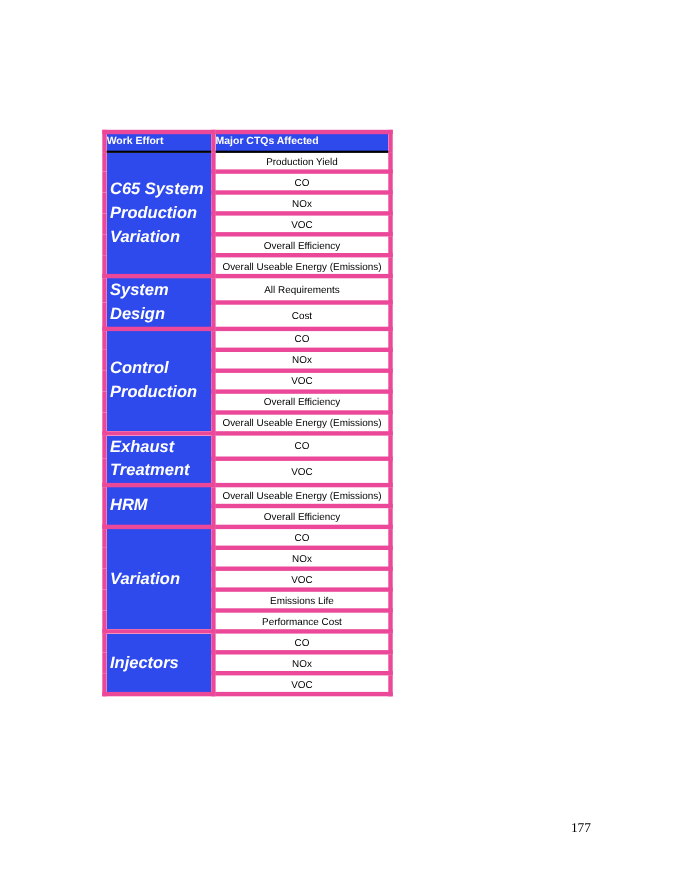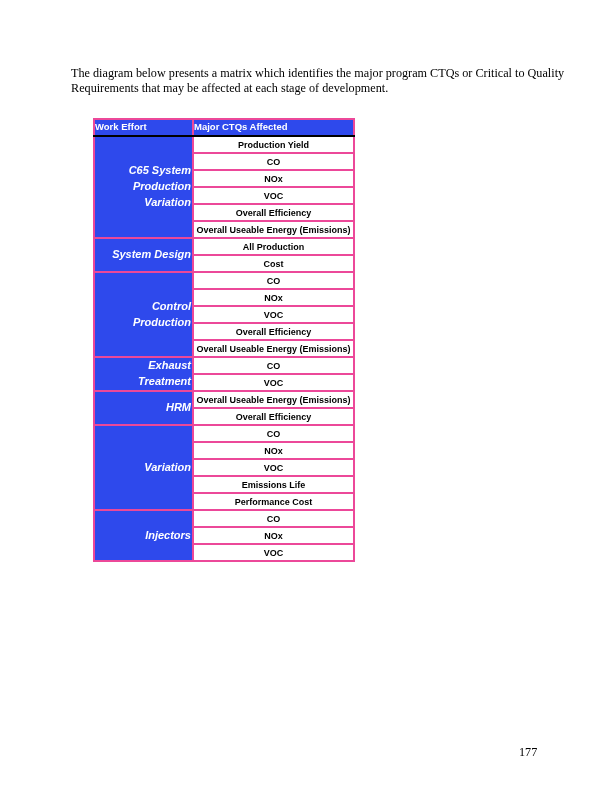--- a/index.html
+++ b/index.html
@@ -30,21 +30,21 @@
     position: absolute;
     left: 93px;
     top: 118px;
     width: 260px;
     border-collapse: collapse;
     table-layout: fixed;
     border: 2px solid #000000;
     font-family: "Liberation Sans", sans-serif;
   }
   table.ctq th, table.ctq td {
-    border: 2px solid #ec4899;
+    border: 4px solid #ec4899;
     overflow: hidden;
   }
   table.ctq thead th {
     background: var(--table-blue, #2E49EC);
     color: #ffffff;
     font-size: 9.5px;
     font-weight: bold;
     height: 13px;
     line-height: 1.1;
     border-bottom: 2px solid #000000;
@@ -54,34 +54,34 @@
     text-align: left;
     padding-left: 3px;
     border-right: 2px solid #000000;
   }
   th.ctq-h {
     text-align: left;
   }
   td.group-cell {
     background: var(--table-blue, #2E49EC);
     color: #ffffff;
-    font-size: 11px;
+    font-size: 15px;
     font-weight: bold;
     font-style: italic;
-    text-align: right;
+    text-align: left;
     vertical-align: middle;
     padding: 0 1px 0 3px;
     line-height: 1.45;
     border-right: 2px solid #000000;
   }
   td.ctq-cell {
     background: #ffffff;
     color: #000000;
     font-size: 9px;
-    font-weight: bold;
+    font-weight: normal;
     text-align: center;
     vertical-align: middle;
     height: 15px;
     padding: 0;
     border-left: 2px solid #000000;
   }
   tr.group-start td {
     border-top: 2px solid #000000;
   }
   .pagenum {
@@ -90,21 +90,20 @@
     top: 745px;
     font-size: 12.2px;
     color: #000000;
   }
 </style>
 </head>
 <body>
 
 <div class="page">
 
-  <p class="intro">The diagram below presents a matrix which identifies the major program CTQs or Critical to Quality Requirements that may be affected at each stage of development.</p>
 
   <table class="ctq">
     <colgroup>
       <col style="width:99px">
       <col style="width:161px">
     </colgroup>
     <thead>
       <tr>
         <th class="we-h">Work Effort</th>
         <th class="ctq-h">Major CTQs Affected</th>
@@ -125,21 +124,21 @@
           <td class="ctq-cell">VOC</td>
         </tr>
         <tr>
           <td class="ctq-cell">Overall Efficiency</td>
         </tr>
         <tr>
           <td class="ctq-cell">Overall Useable Energy (Emissions)</td>
         </tr>
         <tr class="group-start">
           <td class="group-cell" rowspan="2">System Design</td>
-          <td class="ctq-cell">All Production</td>
+          <td class="ctq-cell">All Requirements</td>
         </tr>
         <tr>
           <td class="ctq-cell">Cost</td>
         </tr>
         <tr class="group-start">
           <td class="group-cell" rowspan="5">Control Production</td>
           <td class="ctq-cell">CO</td>
         </tr>
         <tr>
           <td class="ctq-cell">NOx</td>

